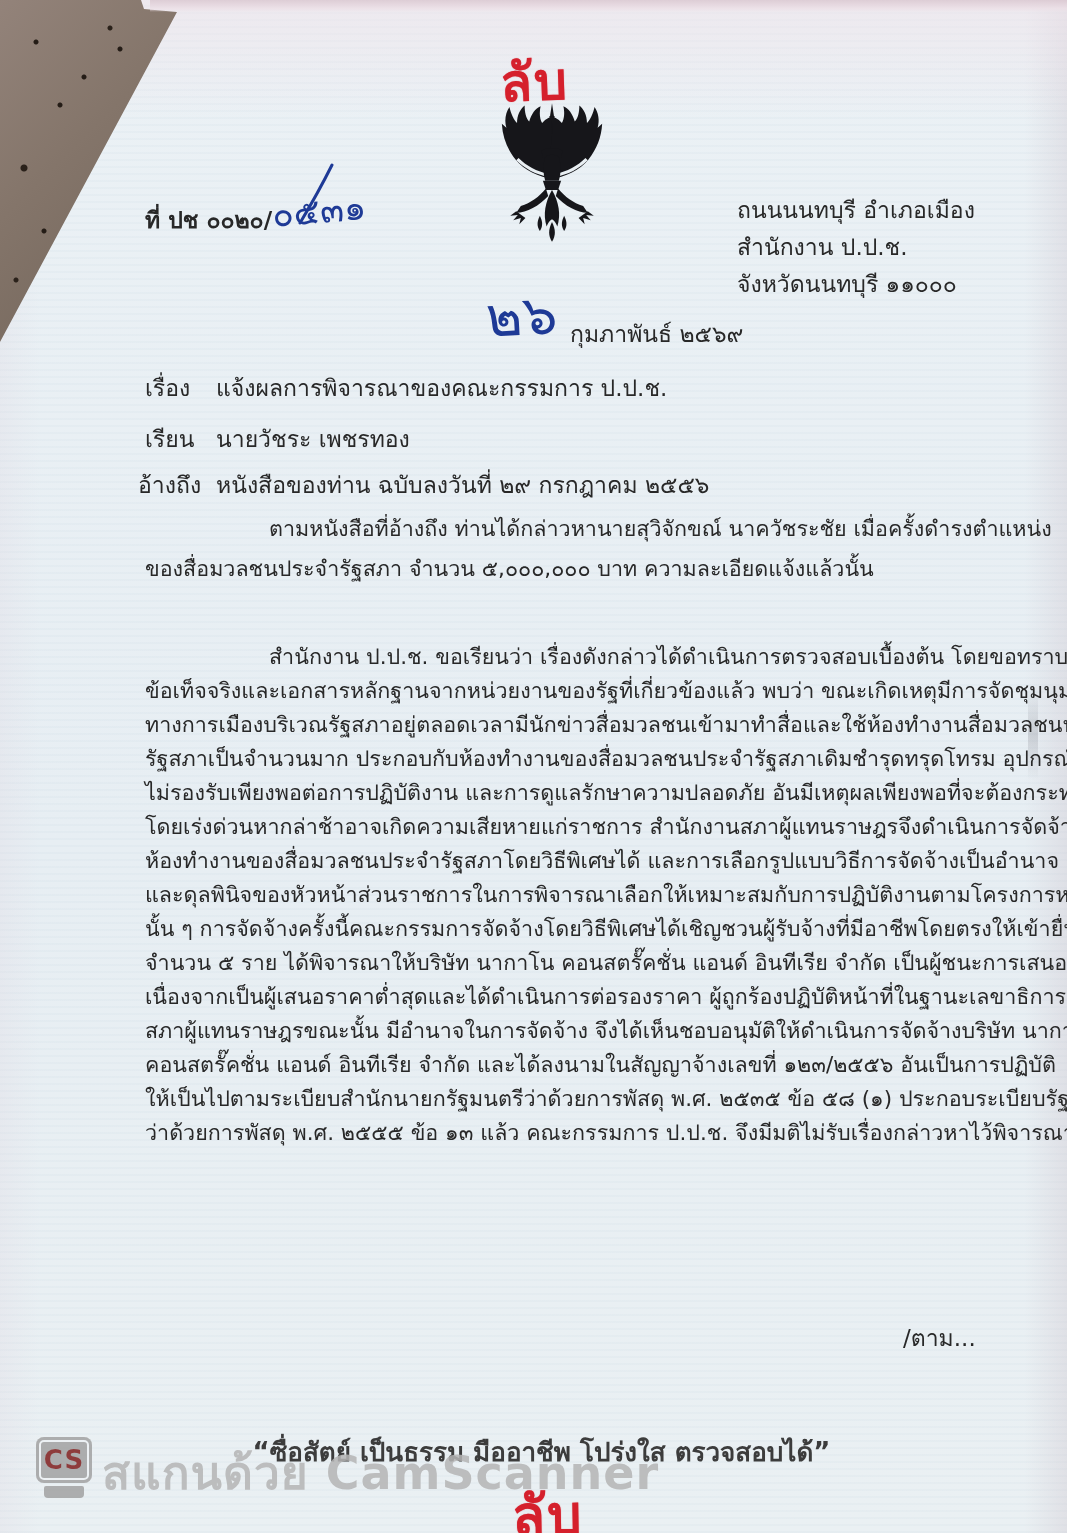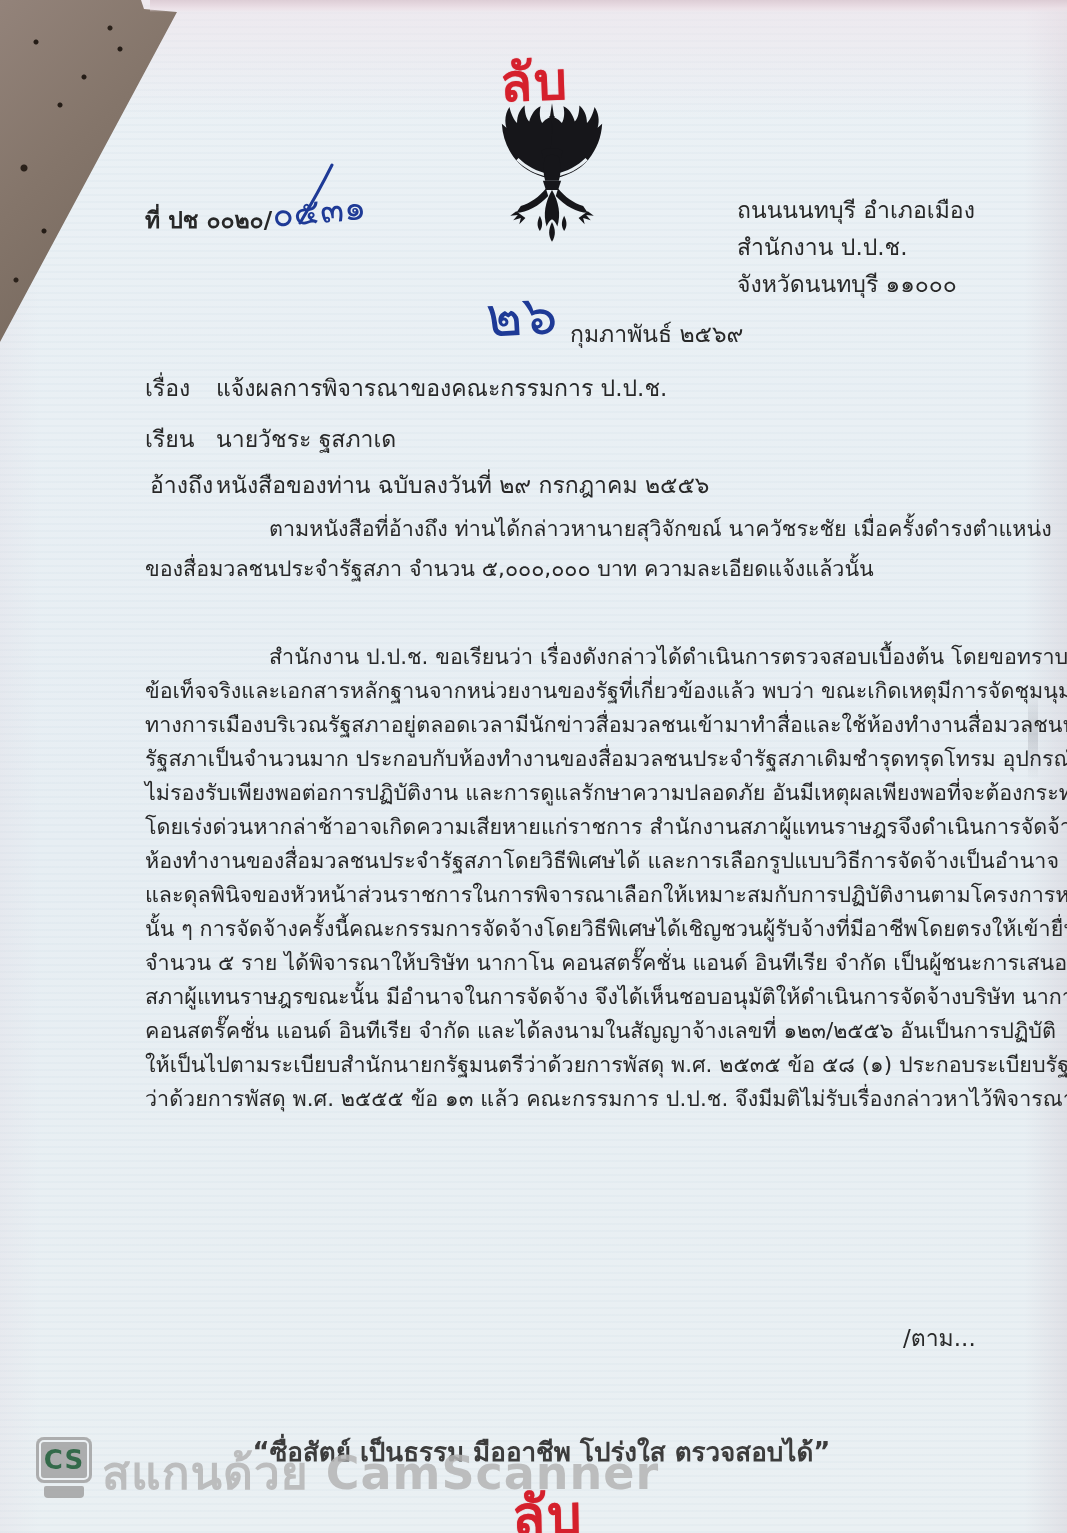--- a/index.html
+++ b/index.html
@@ -59,21 +59,21 @@
   .p1 .ln{height:40px;line-height:30px;}
   .p2 .ln{height:34px;line-height:28px;}
   .indent{padding-left:124px;}
   .cont{position:absolute;left:903px;top:1320px;font-size:23px;font-weight:500;}
   .motto{position:absolute;left:0;right:0;top:1431px;text-align:center;font-size:26px;font-weight:bold;color:#3c3c3c;transform:translateX(8px);white-space:nowrap;}
   .wm{position:absolute;color:#b5b5b5;opacity:.85;}
   .cs-badge{left:36px;top:1437px;width:56px;height:62px;}
   .cs-box{box-sizing:border-box;width:56px;height:46px;background:#a2a2a2;border-radius:8px;
           display:flex;align-items:center;justify-content:center;
           box-shadow:inset 0 0 0 3px #a2a2a2, inset 0 0 0 5px #eef2f5;}
-  .cs-box span{color:#14532d;font-weight:bold;font-size:26px;letter-spacing:1px;}
+  .cs-box span{color:#7f1d1d;font-weight:bold;font-size:26px;letter-spacing:1px;}
   .cs-base{width:40px;height:12px;background:#a2a2a2;border-radius:2px 2px 4px 4px;margin:3px auto 0;}
   .wm-text{left:102px;top:1436px;font-size:46px;font-weight:600;white-space:nowrap;letter-spacing:1px;}
   .streak{position:absolute;left:1028px;top:688px;width:10px;height:92px;background:linear-gradient(180deg,rgba(120,120,130,0),rgba(120,120,130,.25),rgba(120,120,130,0));}
 </style>
 </head>
 <body>
 
 <div class="page">
 
   <div class="corner"></div>
@@ -128,41 +128,42 @@
     <div>จังหวัดนนทบุรี ๑๑๐๐๐</div>
   </div>
 
   <div class="hand day-hand">๒๖</div>
   <div class="typed" style="left:570px;top:316px;">กุมภาพันธ์ ๒๕๖๙</div>
 
   <div class="meta-label" style="top:370px;">เรื่อง</div>
   <div class="meta-value" style="top:370px;">แจ้งผลการพิจารณาของคณะกรรมการ ป.ป.ช.</div>
 
   <div class="meta-label" style="top:421px;">เรียน</div>
-  <div class="meta-value" style="top:421px;">นายวัชระ  ฐสภาเด</div>
+  <div class="meta-value" style="top:421px;">นายวัชระ  เพชรทอง</div>
 
-  <div class="meta-label" style="top:467px;left:150px;">อ้างถึง</div>
+  <div class="meta-label" style="top:467px;left:138px;">อ้างถึง</div>
   <div class="meta-value" style="top:467px;">หนังสือของท่าน ฉบับลงวันที่ ๒๙ กรกฎาคม ๒๕๕๖</div>
 
   <div class="para p1" style="top:514px;">
     <div class="ln indent">ตามหนังสือที่อ้างถึง ท่านได้กล่าวหานายสุวิจักขณ์ นาควัชระชัย เมื่อครั้งดำรงตำแหน่ง</div>
     <div class="ln">ของสื่อมวลชนประจำรัฐสภา จำนวน  ๕,๐๐๐,๐๐๐  บาท ความละเอียดแจ้งแล้วนั้น</div>
   </div>
 
   <div class="para p2" style="top:643px;">
     <div class="ln indent">สำนักงาน ป.ป.ช. ขอเรียนว่า เรื่องดังกล่าวได้ดำเนินการตรวจสอบเบื้องต้น โดยขอทราบ</div>
     <div class="ln">ข้อเท็จจริงและเอกสารหลักฐานจากหน่วยงานของรัฐที่เกี่ยวข้องแล้ว พบว่า ขณะเกิดเหตุมีการจัดชุมนุมประท้วง</div>
     <div class="ln">ทางการเมืองบริเวณรัฐสภาอยู่ตลอดเวลามีนักข่าวสื่อมวลชนเข้ามาทำสื่อและใช้ห้องทำงานสื่อมวลชนประจำ</div>
     <div class="ln">รัฐสภาเป็นจำนวนมาก ประกอบกับห้องทำงานของสื่อมวลชนประจำรัฐสภาเดิมชำรุดทรุดโทรม อุปกรณ์ต่าง ๆ</div>
     <div class="ln">ไม่รองรับเพียงพอต่อการปฏิบัติงาน และการดูแลรักษาความปลอดภัย อันมีเหตุผลเพียงพอที่จะต้องกระทำ</div>
     <div class="ln">โดยเร่งด่วนหากล่าช้าอาจเกิดความเสียหายแก่ราชการ สำนักงานสภาผู้แทนราษฎรจึงดำเนินการจัดจ้างปรับปรุง</div>
     <div class="ln">ห้องทำงานของสื่อมวลชนประจำรัฐสภาโดยวิธีพิเศษได้ และการเลือกรูปแบบวิธีการจัดจ้างเป็นอำนาจ</div>
     <div class="ln">และดุลพินิจของหัวหน้าส่วนราชการในการพิจารณาเลือกให้เหมาะสมกับการปฏิบัติงานตามโครงการหรือกิจกรรม</div>
     <div class="ln">นั้น ๆ การจัดจ้างครั้งนี้คณะกรรมการจัดจ้างโดยวิธีพิเศษได้เชิญชวนผู้รับจ้างที่มีอาชีพโดยตรงให้เข้ายื่นเสนอราคา</div>
     <div class="ln">จำนวน ๕ ราย ได้พิจารณาให้บริษัท นากาโน คอนสตรั๊คชั่น แอนด์ อินทีเรีย จำกัด เป็นผู้ชนะการเสนอราคา</div>
+    <div class="ln">เนื่องจากเป็นผู้เสนอราคาต่ำสุดและได้ดำเนินการต่อรองราคา ผู้ถูกร้องปฏิบัติหน้าที่ในฐานะเลขาธิการ</div>
     <div class="ln">สภาผู้แทนราษฎรขณะนั้น มีอำนาจในการจัดจ้าง จึงได้เห็นชอบอนุมัติให้ดำเนินการจัดจ้างบริษัท นากาโน</div>
     <div class="ln">คอนสตรั๊คชั่น แอนด์ อินทีเรีย จำกัด และได้ลงนามในสัญญาจ้างเลขที่ ๑๒๓/๒๕๕๖ อันเป็นการปฏิบัติ</div>
     <div class="ln">ให้เป็นไปตามระเบียบสำนักนายกรัฐมนตรีว่าด้วยการพัสดุ พ.ศ. ๒๕๓๕ ข้อ ๕๘ (๑) ประกอบระเบียบรัฐสภา</div>
     <div class="ln">ว่าด้วยการพัสดุ พ.ศ. ๒๕๕๕ ข้อ ๑๓ แล้ว คณะกรรมการ ป.ป.ช. จึงมีมติไม่รับเรื่องกล่าวหาไว้พิจารณา</div>
   </div>
 
   <div class="cont">/ตาม...</div>
 
   <div class="motto">“ซื่อสัตย์ เป็นธรรม มืออาชีพ โปร่งใส ตรวจสอบได้”</div>
 

